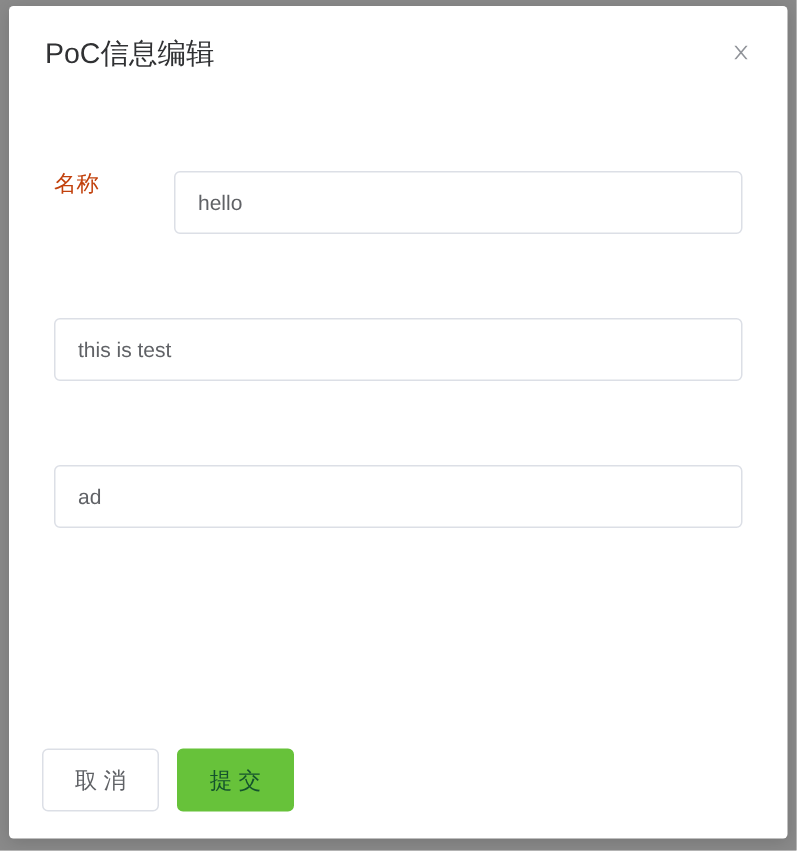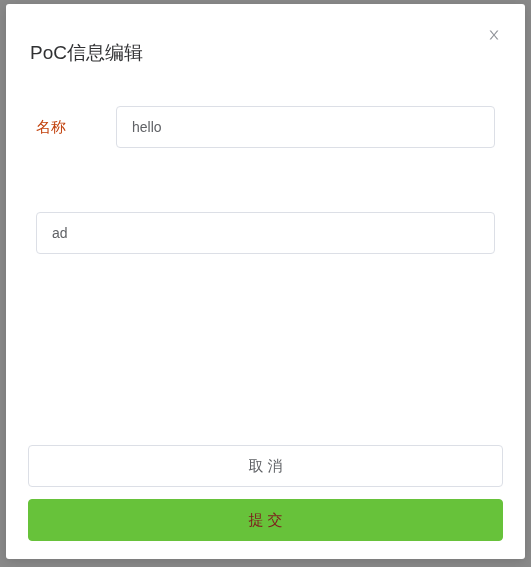--- a/index.html
+++ b/index.html
@@ -18,21 +18,21 @@
     background: #fff;
     width: 100%;
     height: 100%;
     box-shadow: 0 2px 12px rgba(0,0,0,0.15);
     border-radius: 3px;
     display: flex;
     flex-direction: column;
     position: relative;
   }
   .modal-header {
-    padding: 36px 24px 10px 24px;
+    padding: 20px 24px 10px 24px;
   }
   .modal-title {
     font-size: 19px;
     color: #303133;
     font-weight: 400;
     line-height: 26px;
   }
   .close-btn {
     position: absolute;
     top: 22px; right: 22px;
@@ -65,28 +65,28 @@
   .el-input {
     width: 100%;
     height: 42px;
     border: 1px solid #dcdfe6;
     border-radius: 4px;
     padding: 0 15px;
     font-size: 14px;
     color: #606266;
     outline: none;
     background: #fff;
+    margin-top: 24px;
   }
 
   .modal-footer {
     padding: 14px 22px 18px;
     display: flex;
     justify-content: flex-start;
     gap: 12px;
-    flex-direction: column;
   }
   .btn {
     min-width: 78px;
     height: 42px;
     padding: 0 20px;
     border-radius: 4px;
     font-size: 15px;
     cursor: pointer;
     display: inline-flex;
     align-items: center;
@@ -94,21 +94,21 @@
     outline: none;
   }
   .btn-default {
     background: #fff;
     border: 1px solid #dcdfe6;
     color: #606266;
   }
   .btn-success {
     background: #67c23a;
     border: 1px solid #67c23a;
-    color: #7f1d1d;
+    color: #14532d;
   }
 </style>
 </head>
 <body>
 
 <div class="backdrop">
   <div class="modal">
 
     <div class="modal-header">
       <span class="modal-title">PoC信息编辑</span>
@@ -122,20 +122,23 @@
     <div class="modal-body">
 
       <div class="form-item">
         <label class="form-label">名称</label>
         <div class="form-control">
           <input class="el-input" type="text" value="hello" style="">
         </div>
       </div>
 
       <div class="form-item">
+        <div class="form-control">
+          <input class="el-input" type="text" value="this is test" style="">
+        </div>
       </div>
 
       <div class="form-item">
         <div class="form-control">
           <input class="el-input" type="text" value="ad" style="">
         </div>
       </div>
 
 
     </div>

